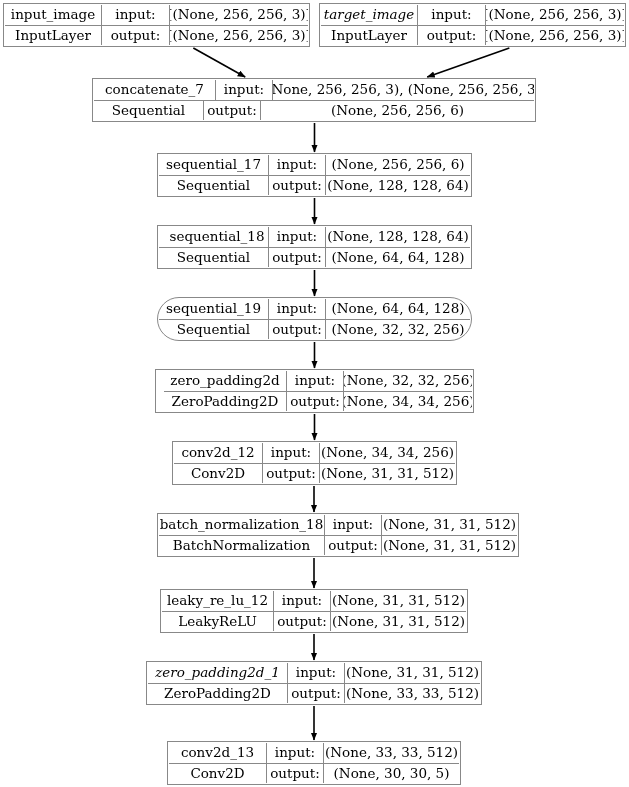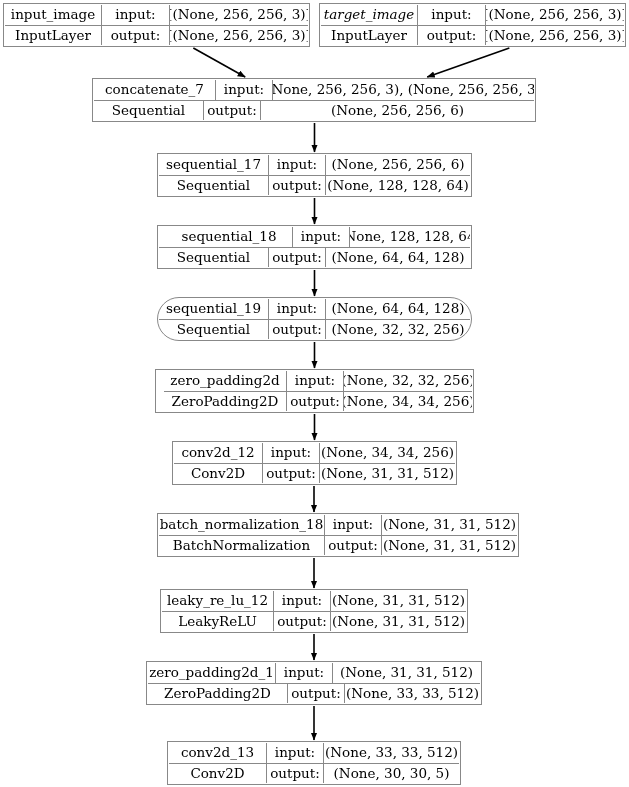--- a/index.html
+++ b/index.html
@@ -137,21 +137,21 @@
           <div class="cell shape" style="flex: 1 1 0px;">(None, 256, 256, 6)</div>
         </div>
         <div class="node-row">
           <div class="cell name" style="width: 110px; border-right-color: rgb(136, 136, 136);">Sequential</div>
           <div class="cell label" style="width: 57px; border-right-color: rgb(136, 136, 136);">output:</div>
           <div class="cell shape" style="flex: 1 1 0px;">(None, 128, 128, 64)</div>
         </div>
       </div>
       <div class="node" style="left: 157px; top: 225px; width: 315px; height: 44px; border-color: rgb(136, 136, 136);">
         <div class="node-row top" style="border-bottom-color: rgb(136, 136, 136);">
-          <div class="cell name" style="width: 134px; border-right-color: rgb(136, 136, 136); padding-left: 7px;">sequential_18</div>
+          <div class="cell name" style="width: 110px; border-right-color: rgb(136, 136, 136); padding-left: 7px;">sequential_18</div>
           <div class="cell label" style="width: 57px; border-right-color: rgb(136, 136, 136);">input:</div>
           <div class="cell shape" style="flex: 1 1 0px;">(None, 128, 128, 64)</div>
         </div>
         <div class="node-row">
           <div class="cell name" style="width: 110px; border-right-color: rgb(136, 136, 136);">Sequential</div>
           <div class="cell label" style="width: 57px; border-right-color: rgb(136, 136, 136);">output:</div>
           <div class="cell shape" style="flex: 1 1 0px;">(None, 64, 64, 128)</div>
         </div>
       </div>
       <div class="node" style="left: 157px; top: 297px; width: 315px; height: 44px; border-color: rgb(136, 136, 136); border-radius: 22px;">
@@ -209,21 +209,21 @@
           <div class="cell shape" style="flex: 1 1 0px;">(None, 31, 31, 512)</div>
         </div>
         <div class="node-row">
           <div class="cell name" style="width: 112px; border-right-color: rgb(136, 136, 136);">LeakyReLU</div>
           <div class="cell label" style="width: 57px; border-right-color: rgb(136, 136, 136);">output:</div>
           <div class="cell shape" style="flex: 1 1 0px;">(None, 31, 31, 512)</div>
         </div>
       </div>
       <div class="node" style="left: 146px; top: 661px; width: 336px; height: 44px; border-color: rgb(136, 136, 136);">
         <div class="node-row top" style="border-bottom-color: rgb(136, 136, 136);">
-          <div class="cell name" style="width: 128px; border-right-color: rgb(136, 136, 136);">zero_padding2d_1</div>
+          <div class="cell name" style="width: 140px; border-right-color: rgb(136, 136, 136); font-style: italic;">zero_padding2d_1</div>
           <div class="cell label" style="width: 57px; border-right-color: rgb(136, 136, 136);">input:</div>
           <div class="cell shape" style="flex: 1 1 0px;">(None, 31, 31, 512)</div>
         </div>
         <div class="node-row">
           <div class="cell name" style="width: 140px; border-right-color: rgb(136, 136, 136);">ZeroPadding2D</div>
           <div class="cell label" style="width: 57px; border-right-color: rgb(136, 136, 136);">output:</div>
           <div class="cell shape" style="flex: 1 1 0px;">(None, 33, 33, 512)</div>
         </div>
       </div>
       <div class="node" style="left: 167px; top: 741px; width: 294px; height: 44px; border-color: rgb(136, 136, 136);">

